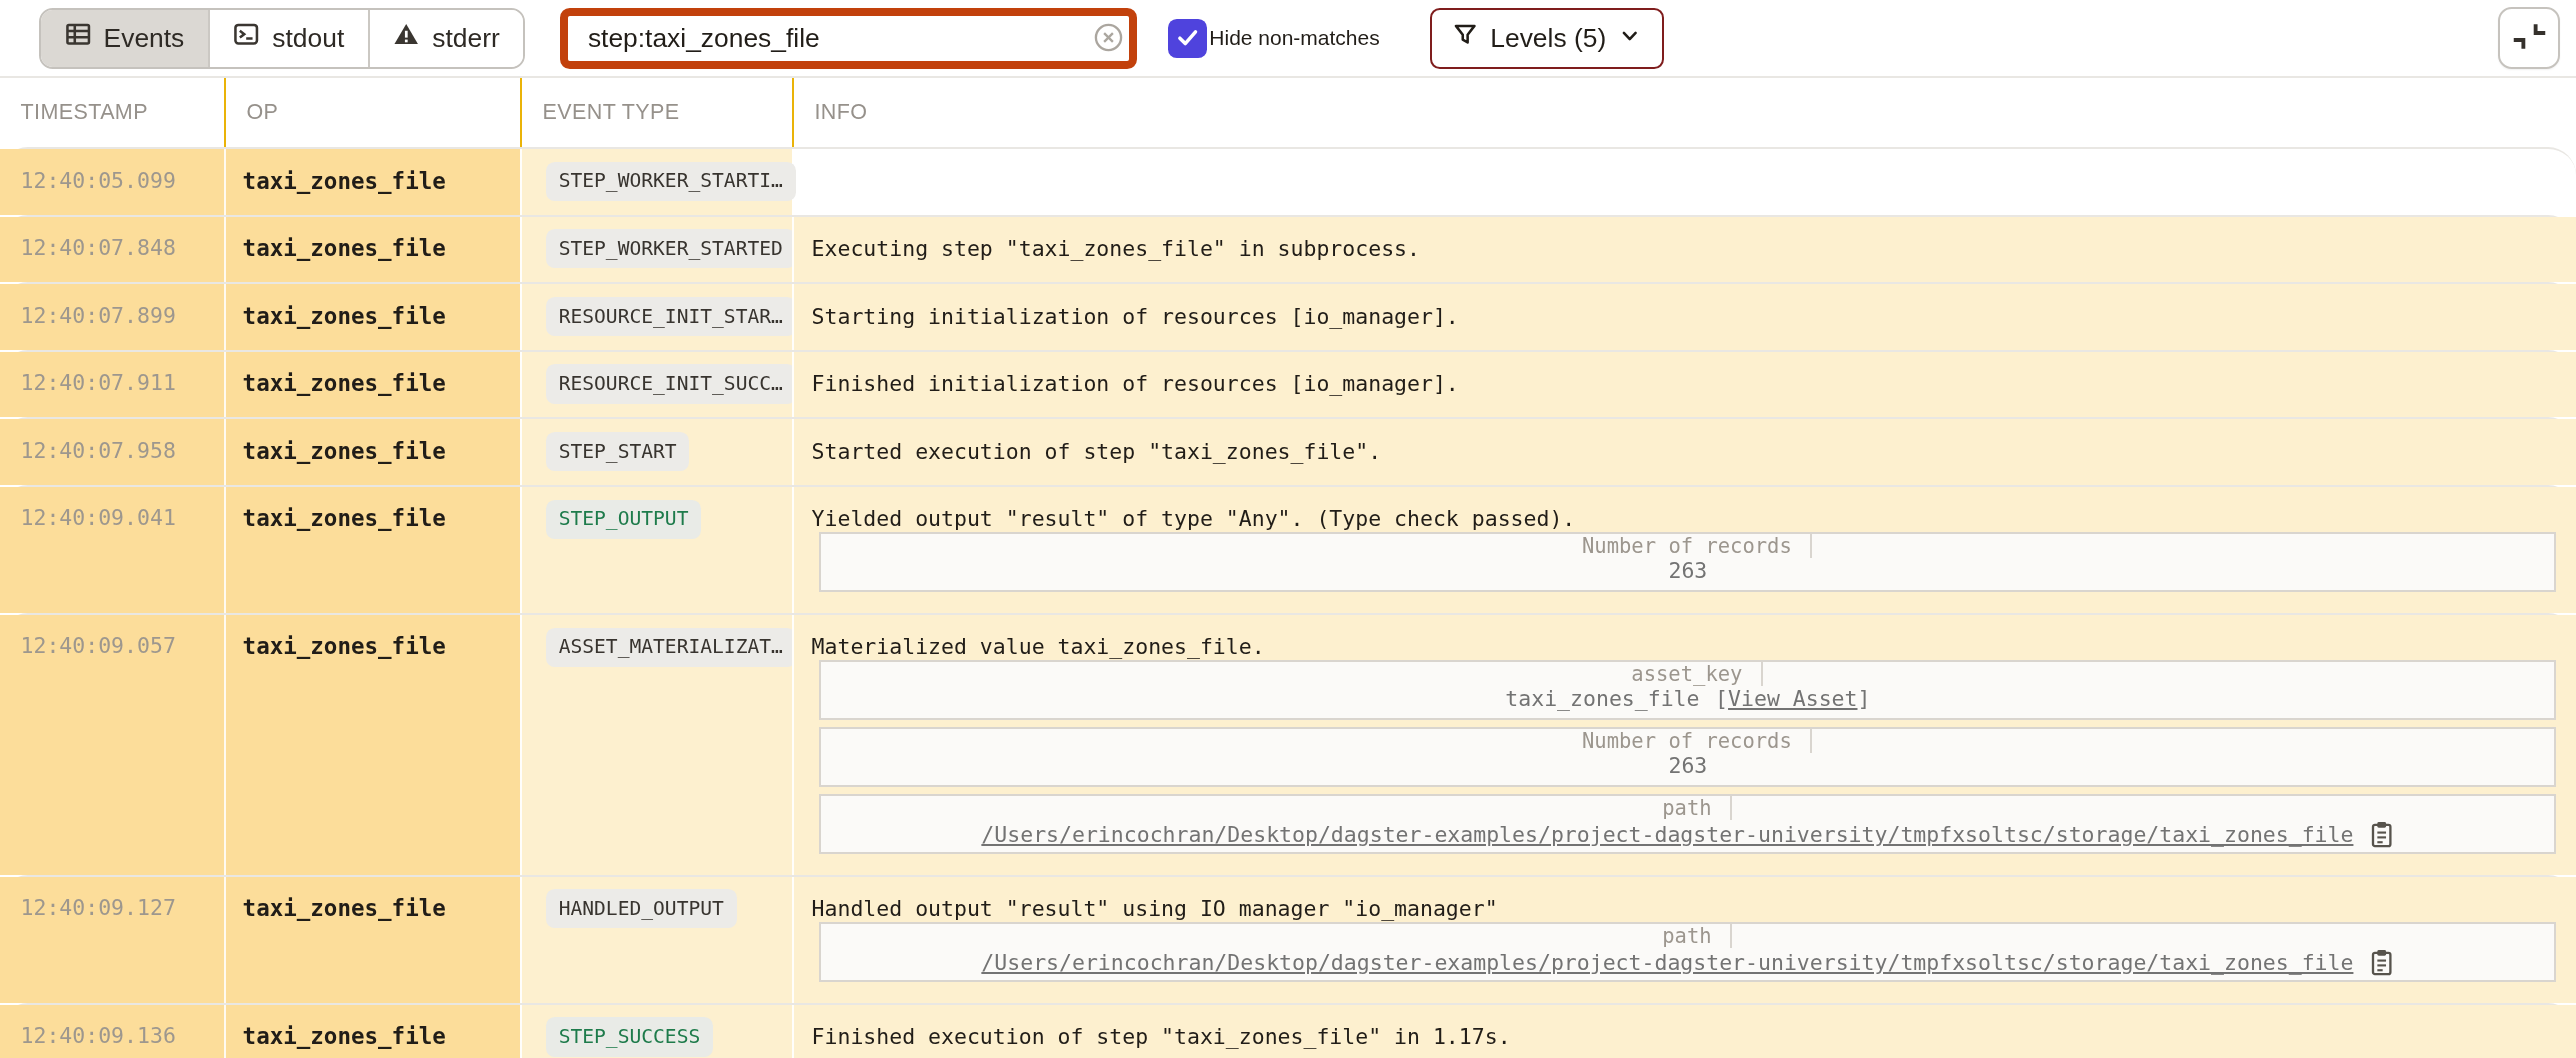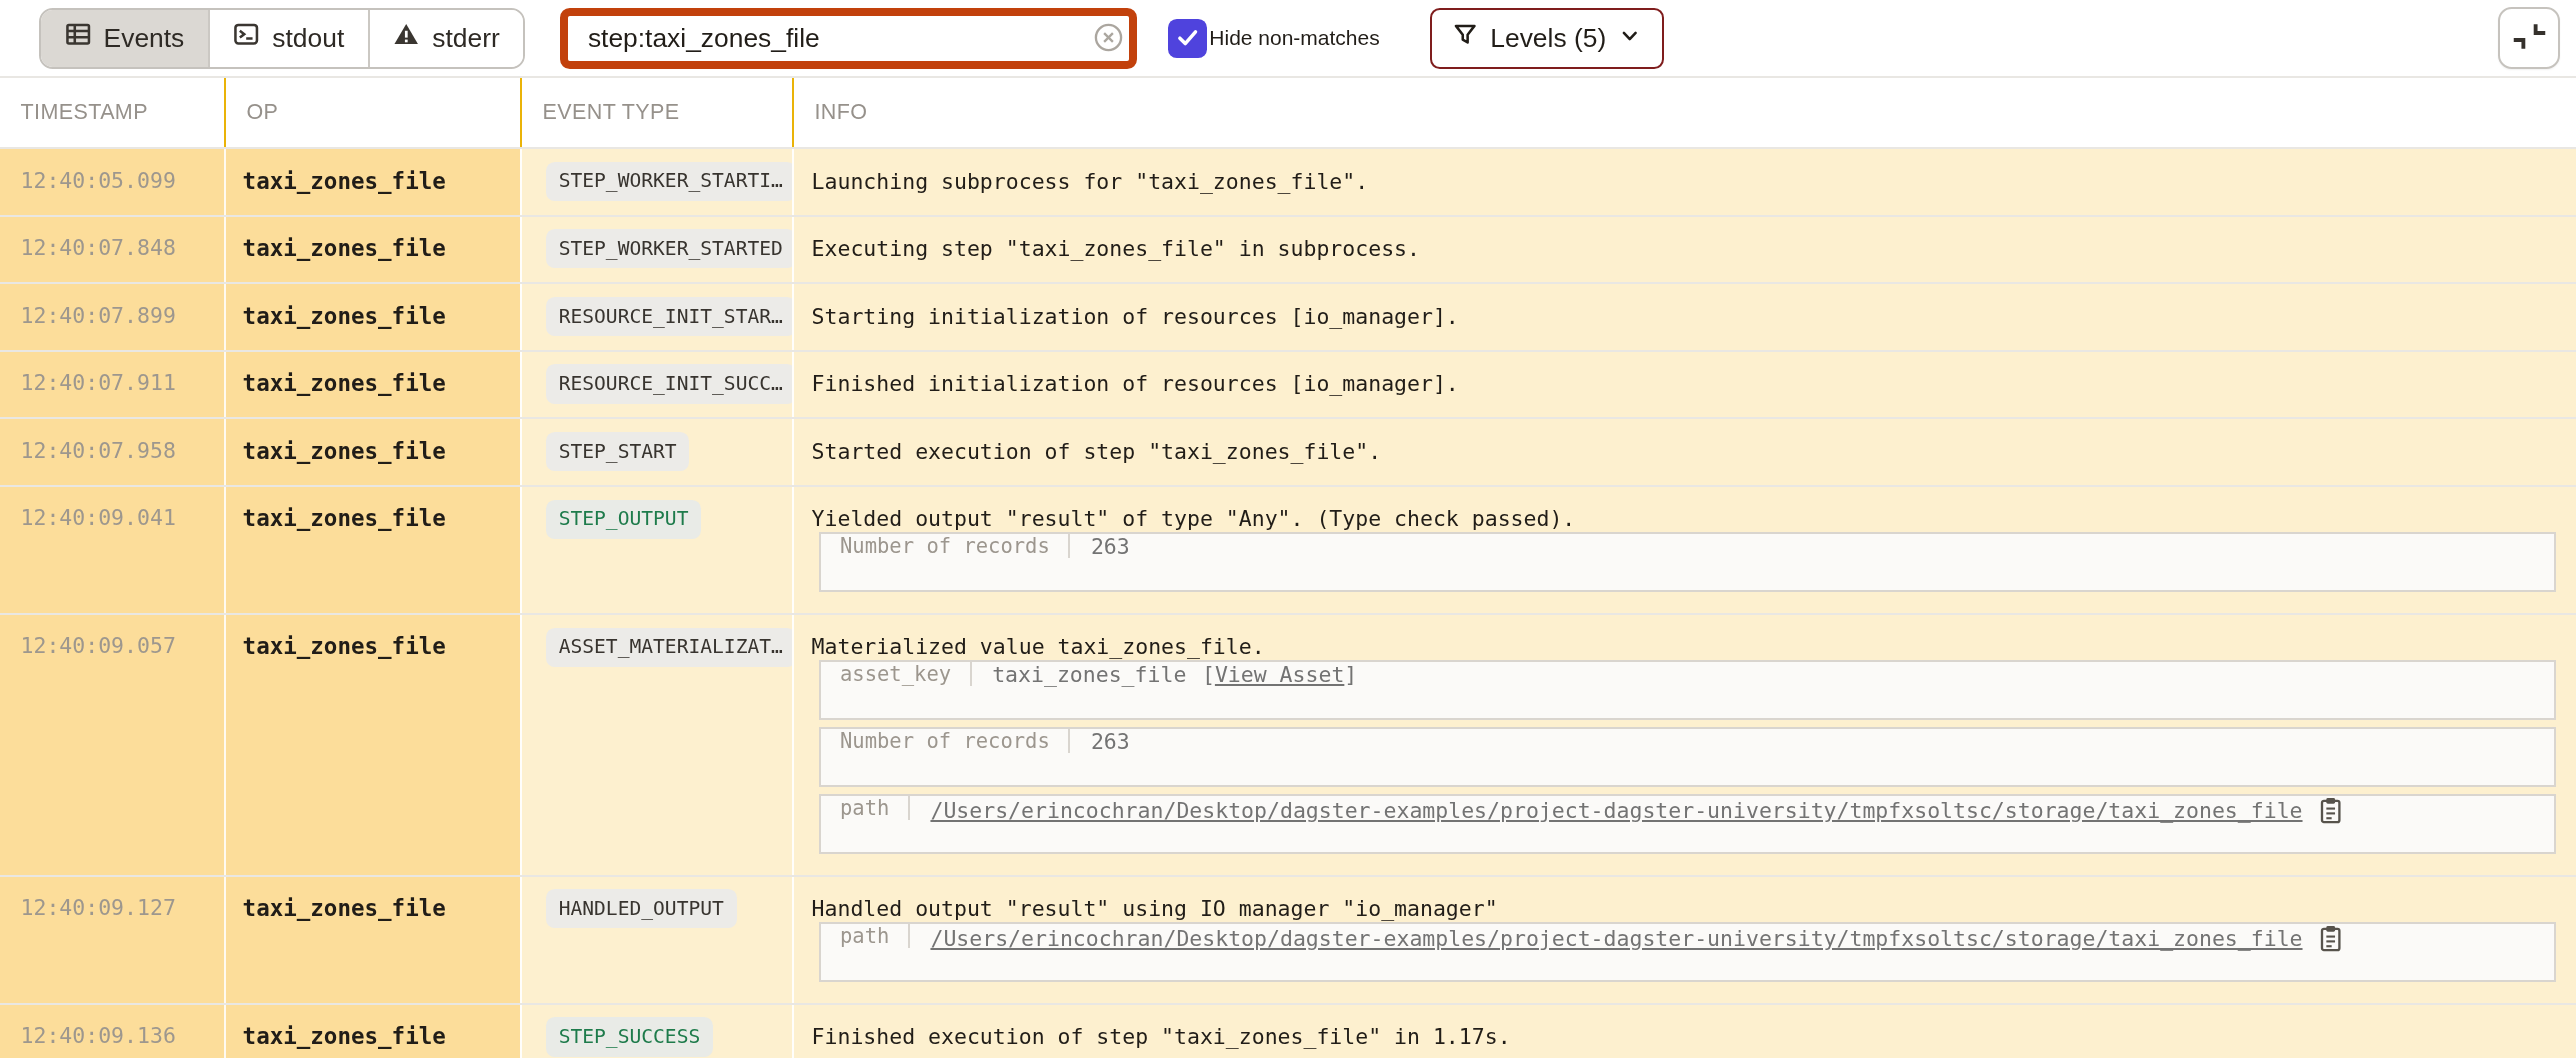--- a/index.html
+++ b/index.html
@@ -36,41 +36,41 @@
     border-radius: 13.7px; background: #fff; display: flex; align-items: center;
     justify-content: center; cursor: pointer; box-shadow: 0 1px 2px rgba(0,0,0,0.06); }
 
   
   .grid-row { display: grid; grid-template-columns: 224px 296px 272px 1fr; }
   .hdr { height: 69px; background: #fff; }
   .hdr .hcell { display: flex; align-items: center; padding-left: 20.5px; font-size: 21.5px;
     color: #96918B; letter-spacing: 0.4px; border-left: 2px solid #eab308; }
   .hdr .hcell:first-child { border-left: none; }
 
-  .log-row { border-top: 2px solid #E9E7E3; cursor: pointer; }
+  .log-row { border-top: 2px solid #E9E7E3; cursor: pointer; border-radius: 28px; }
   .cell { padding-top: 18.6px; padding-bottom: 13.7px; }
   .c-ts   { background: #FCDD9A; padding-left: 20.5px; font: 21.5px "DejaVu Sans Mono", monospace;
             color: #9D978E; white-space: nowrap; }
   .c-op   { background: #FCDD9A; padding-left: 16.6px; font: bold 22.5px "DejaVu Sans Mono", monospace;
             color: #211D18; border-left: 2px solid rgba(255,255,255,0.85); white-space: nowrap; }
   .c-type { background: #FDF0CF; padding-left: 24px; padding-top: 12.7px;
             border-left: 2px solid rgba(255,255,255,0.9); }
   .c-info { background: #FDF0CF; padding-left: 17.6px; padding-right: 0;
             border-left: 2px solid rgba(255,255,255,0.9);
             font: 21.5px "DejaVu Sans Mono", monospace; color: #211D18; }
 
   .badge { display: inline-block; background: #ECEBE8; border-radius: 8.8px; padding: 9.8px 12.7px;
     font: 19.6px "DejaVu Sans Mono", monospace; color: #38342F; line-height: 1; white-space: nowrap; }
   .badge.success { color: #1E7B4B; background: #E9EBE7; }
 
   .msg { line-height: 27px; }
 
   .meta { background: #FBFAF8; border: 2px solid #D9D5CF; margin: 0 19.6px 6.8px 7.8px; }
   .meta:first-of-type { margin-top: 14.7px; }
-  .meta-row { display: flex; min-height: 56px; align-items: flex-start; }
+  .meta-row { display: flex; min-height: 56px; align-items: center; flex-direction: column; }
   .meta-label { display: flex; align-items: center; padding: 0 18.6px;
     border-right: 2px solid #D9D5CF; font: 20.5px "DejaVu Sans Mono", monospace; color: #9C968E;
     white-space: nowrap; flex: 0 0 auto; }
   .meta-value { display: flex; align-items: center; gap: 15.6px; padding: 0 20.5px;
     font: 21.5px "DejaVu Sans Mono", monospace; color: #737373; flex-wrap: nowrap;
     overflow: hidden; }
   .mlink { text-decoration: underline; cursor: pointer; white-space: nowrap; }
   .copy-btn { cursor: pointer; display: inline-flex; flex: 0 0 auto; }
   .tail { min-height: 75px; }
 </style>
@@ -168,23 +168,20 @@
   <div class="hcell">EVENT TYPE</div>
   <div class="hcell">INFO</div>
 </div>
 
 <div>
 
   <div class="grid-row log-row">
     <div class="cell c-ts">12:40:05.099</div>
     <div class="cell c-op">taxi_zones_file</div>
     <div class="cell c-type"><span class="badge">STEP_WORKER_STARTI…</span></div>
-    <div class="cell c-info">
-        <div class="msg">Launching subprocess for "taxi_zones_file".</div>
-      </div>
   </div>
 
   <div class="grid-row log-row">
     <div class="cell c-ts">12:40:07.848</div>
     <div class="cell c-op">taxi_zones_file</div>
     <div class="cell c-type"><span class="badge">STEP_WORKER_STARTED</span></div>
     <div class="cell c-info">
         <div class="msg">Executing step "taxi_zones_file" in subprocess.</div>
       </div>
   </div>

